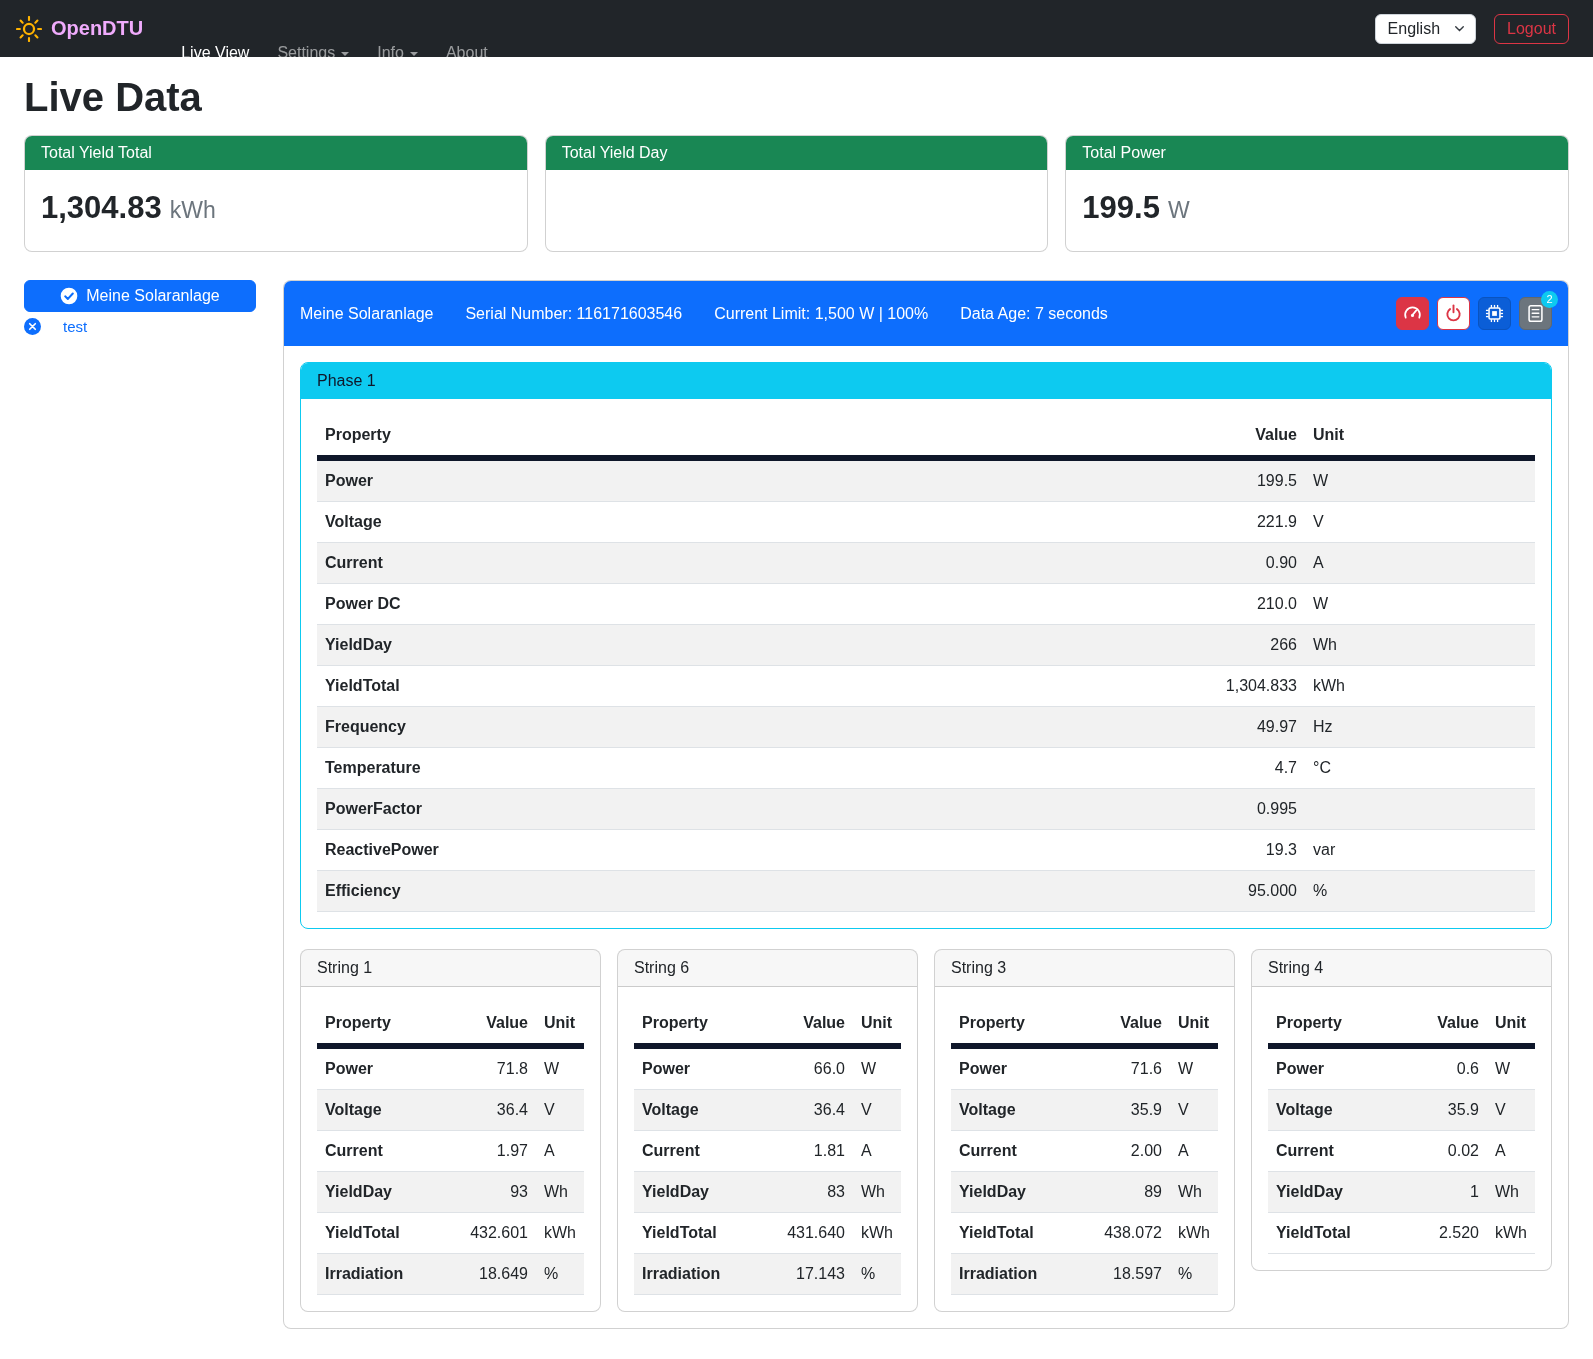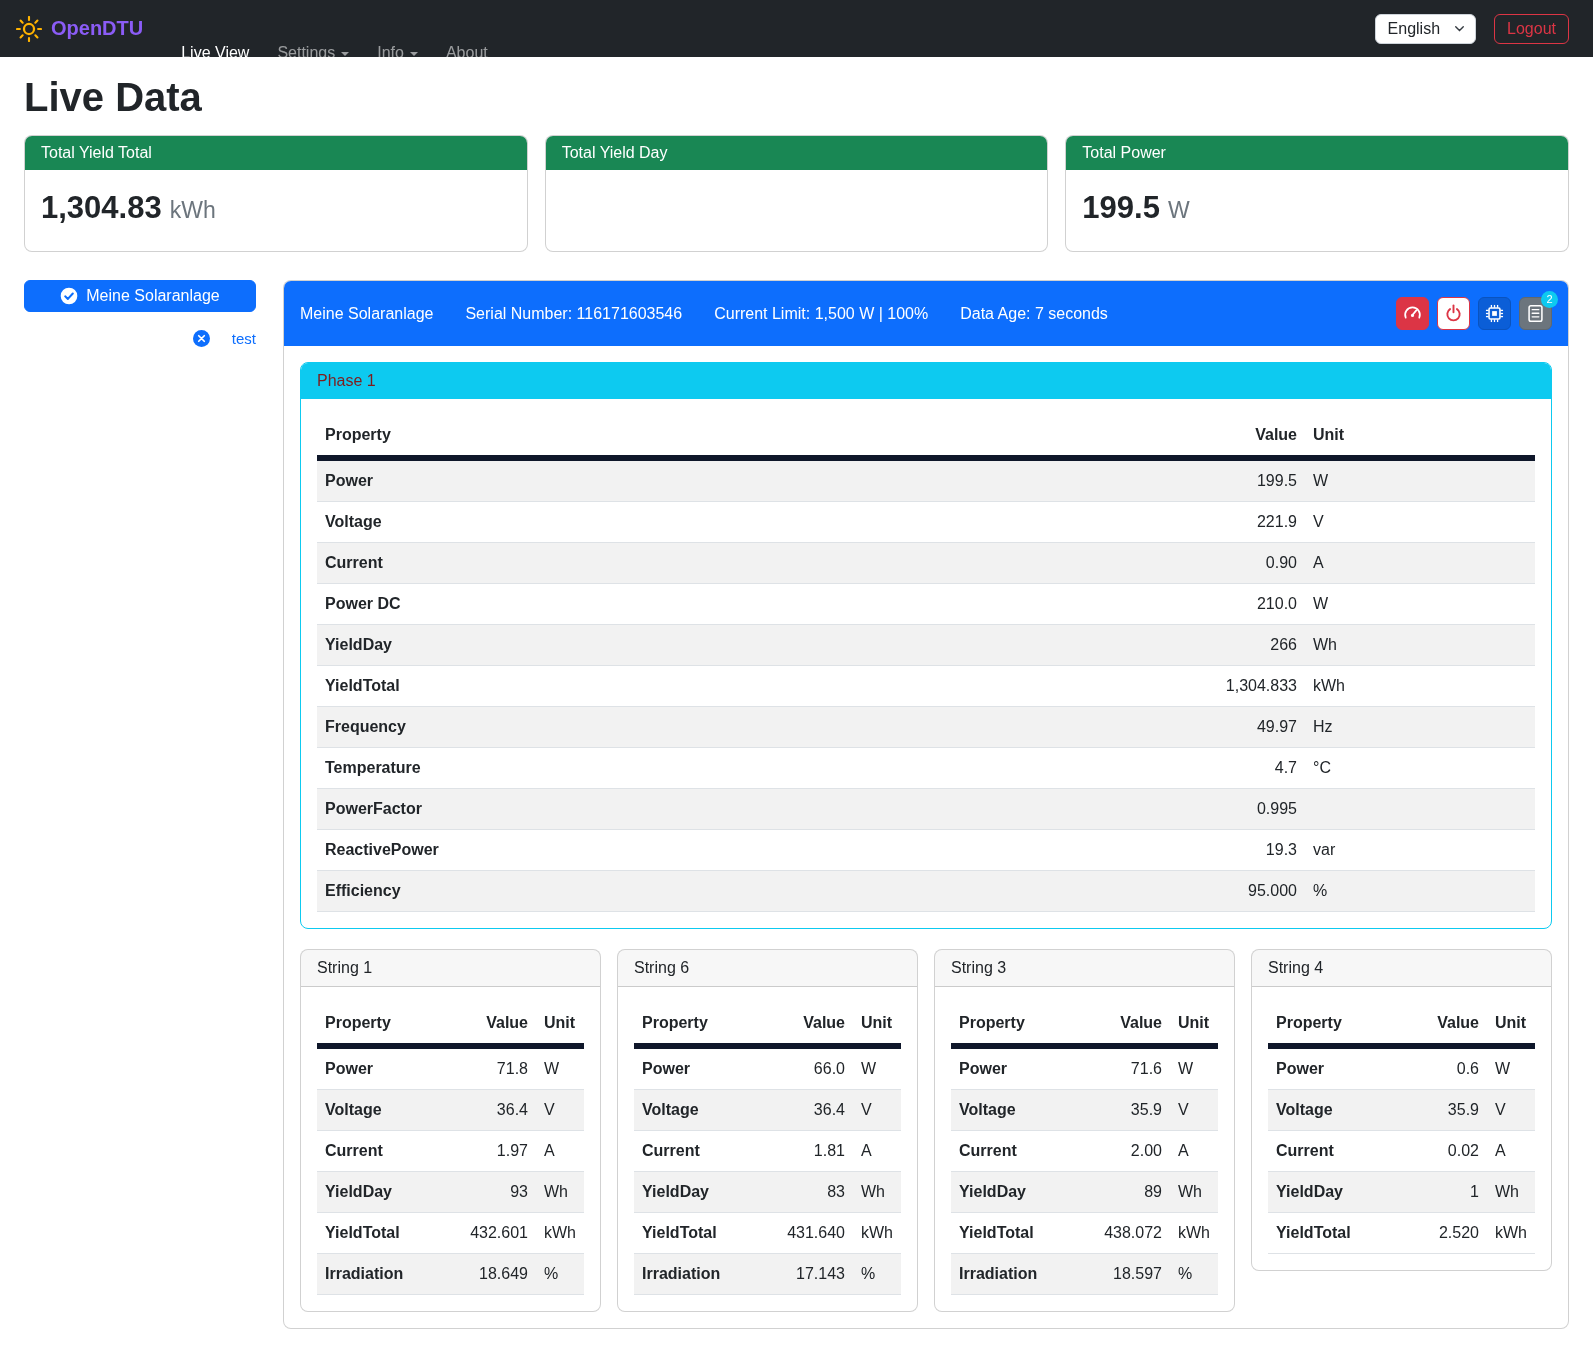--- a/index.html
+++ b/index.html
@@ -4,21 +4,21 @@
 <style>
   :root{
     --primary:#0d6efd; --success:#198754; --info:#0dcaf0; --danger:#dc3545;
     --secondary:#6c757d; --navbar:#212529;
   }
   *{box-sizing:border-box;}
   body{margin:0;background:#fff;color:#212529;font-family:"Liberation Sans",sans-serif;font-size:16px;}
 
   
   .navbar{background:var(--navbar);height:57px;display:flex;align-items:center;padding:0 24px 0 16px;}
-  .brand{display:flex;align-items:center;gap:9px;color:#8b5cf6;font-size:20px;font-weight:600;cursor:pointer;}
+  .brand{display:flex;align-items:center;gap:9px;color:#f0abfc;font-size:20px;font-weight:600;cursor:pointer;}
   .nav-links{display:flex;align-items:center;margin-left:24px;margin-top:48px;}
   .nav-link{color:rgba(255,255,255,.55);padding:8px 14px;cursor:pointer;display:flex;align-items:center;gap:6px;}
   .nav-link.active{color:#fff;}
   .caret{display:inline-block;width:0;height:0;border-left:4px solid transparent;border-right:4px solid transparent;border-top:4px solid currentColor;margin-top:2px;}
   .nav-right{margin-left:auto;display:flex;align-items:center;gap:18px;}
   .lang-select{background:#fff;border:1px solid #ced4da;border-radius:6px;padding:5px 10px 5px 12px;display:flex;align-items:center;gap:14px;color:#212529;cursor:pointer;}
   .logout-btn{background:transparent;border:1px solid var(--danger);color:var(--danger);border-radius:6px;padding:5px 12px;font-size:16px;cursor:pointer;font-family:inherit;}
 
   
   .page{padding:16px 24px 24px;}
@@ -29,37 +29,37 @@
   .summary-head{background:var(--success);color:#fff;padding:8px 16px;border-radius:7px 7px 0 0;}
   .summary-body{padding:16px;line-height:44px;}
   .summary-value{font-size:31px;font-weight:700;}
   .summary-unit{font-size:23px;color:#6c757d;margin-left:8px;}
 
   .content-row{display:flex;gap:27px;align-items:flex-start;}
 
   
   .inv-list{width:232px;flex:none;}
   .inv-selected-btn{width:100%;background:var(--primary);border:1px solid var(--primary);color:#fff;border-radius:6px;padding:6px 12px;font-size:16px;display:flex;align-items:center;justify-content:center;gap:8px;cursor:pointer;font-family:inherit;}
-  .inv-other{display:flex;align-items:center;justify-content:flex-end;gap:22px;color:var(--primary);margin-top:18px;font-size:15px;cursor:pointer;}
+  .inv-other{display:flex;align-items:center;justify-content:flex-start;gap:22px;color:var(--primary);margin-top:6px;font-size:15px;cursor:pointer;}
 
   
   .main-card{flex:1;border:1px solid rgba(0,0,0,.18);border-radius:8px;background:#fff;}
   .main-head{background:var(--primary);color:#fff;border-radius:7px 7px 0 0;padding:16px;display:flex;align-items:center;gap:32px;}
   .head-actions{margin-left:auto;display:flex;gap:8px;}
   .icon-btn{width:33px;height:33px;border-radius:6px;display:flex;align-items:center;justify-content:center;cursor:pointer;position:relative;border:1px solid transparent;padding:0;}
   .btn-solid-danger{background:var(--danger);border-color:var(--danger);}
   .btn-outline-danger{background:#fff;border-color:var(--danger);}
   .btn-solid-blue{background:#0b5ed7;border-color:#0a53be;}
   .btn-solid-secondary{background:var(--secondary);border-color:#60686f;}
   .badge{position:absolute;top:-7px;right:-7px;background:var(--info);color:#fff;border-radius:9px;min-width:17px;height:17px;font-size:11px;line-height:17px;text-align:center;padding:0 3px;}
   .main-body{padding:16px;}
 
   
   .phase-card{border:1px solid var(--info);border-radius:8px;margin-bottom:20px;}
-  .phase-head{background:var(--info);color:#7f1d1d;padding:9px 16px;border-radius:7px 7px 0 0;}
+  .phase-head{background:var(--info);color:#0f172a;padding:9px 16px;border-radius:7px 7px 0 0;}
   .phase-body{padding:16px 16px 0;}
 
   
   table.data{width:100%;border-collapse:collapse;margin:0 0 16px;}
   .data th,.data td{padding:8px;line-height:1.5;text-align:left;}
   .data thead th{border-bottom:6px solid #0f172a;font-weight:700;}
   .data thead th.c-val{text-align:right;}
   .data tbody tr{border-bottom:1px solid #dee2e6;}
   .data tbody th{font-weight:700;}
   .data td.val{text-align:right;}

